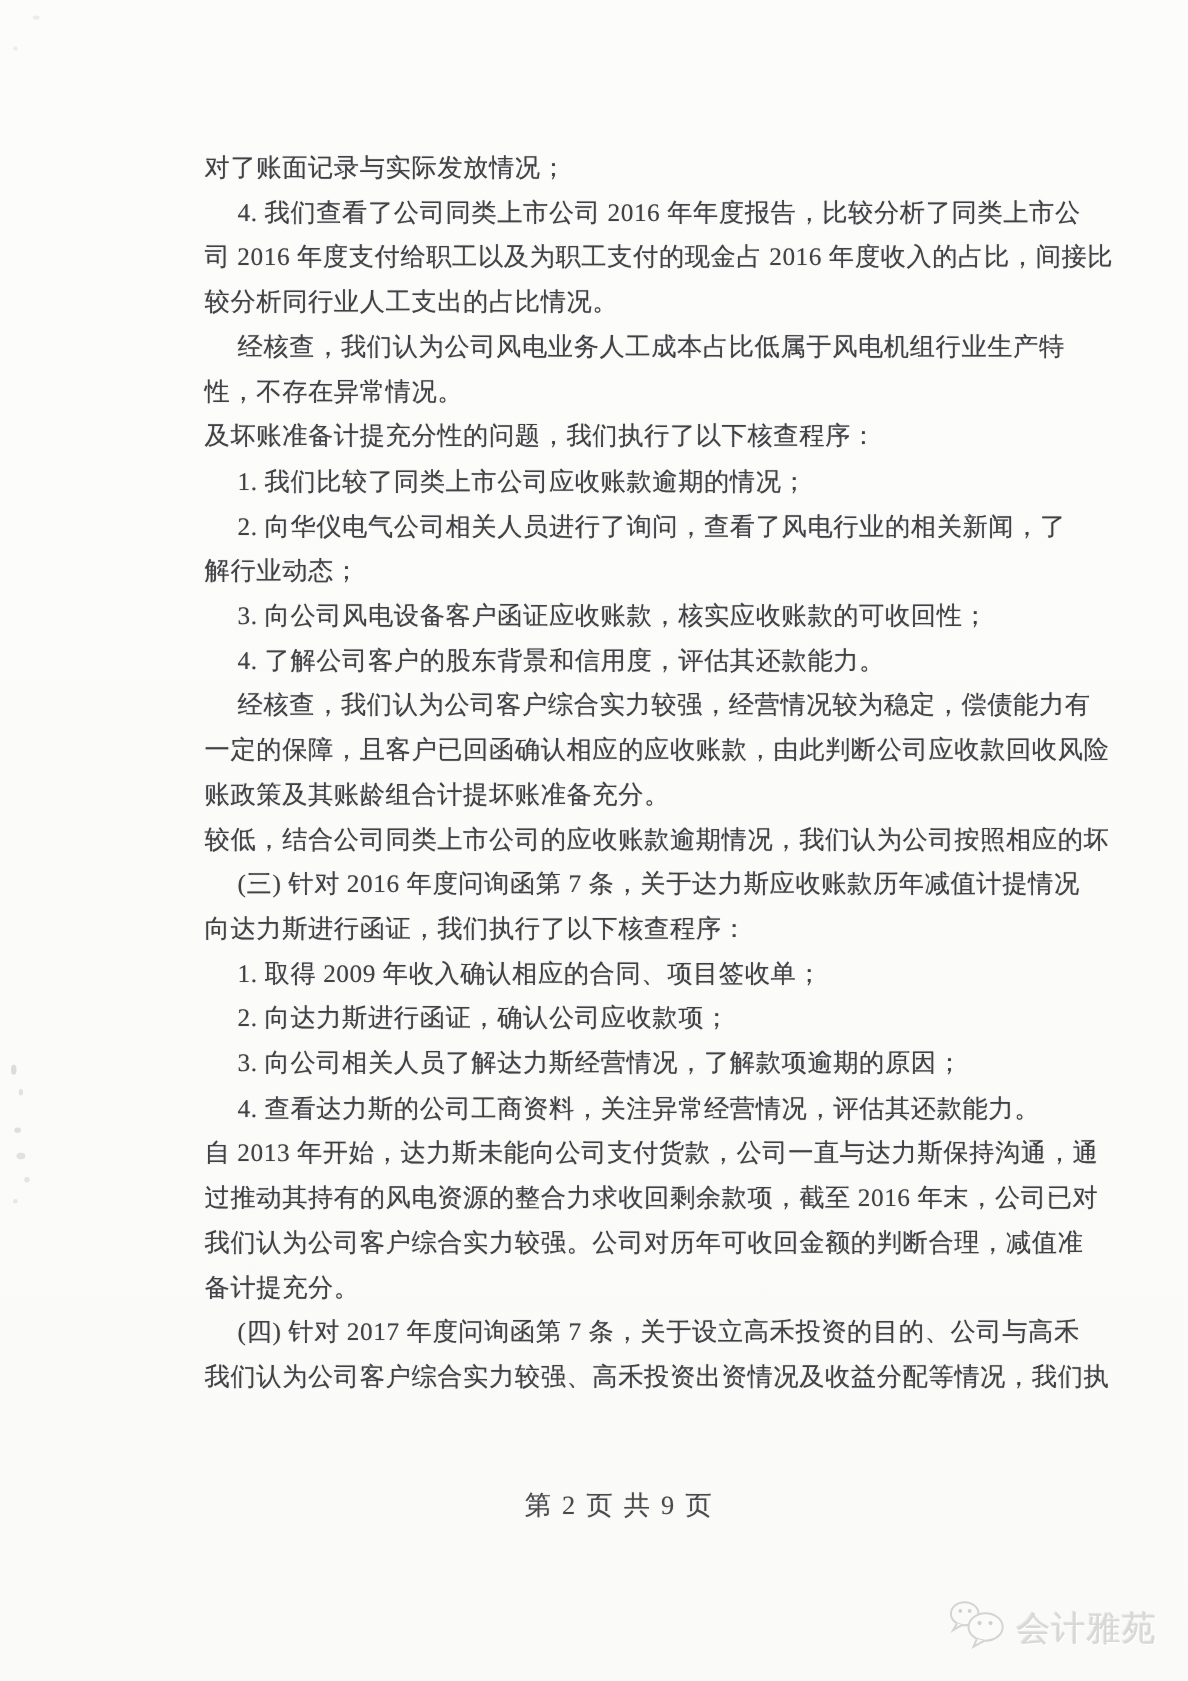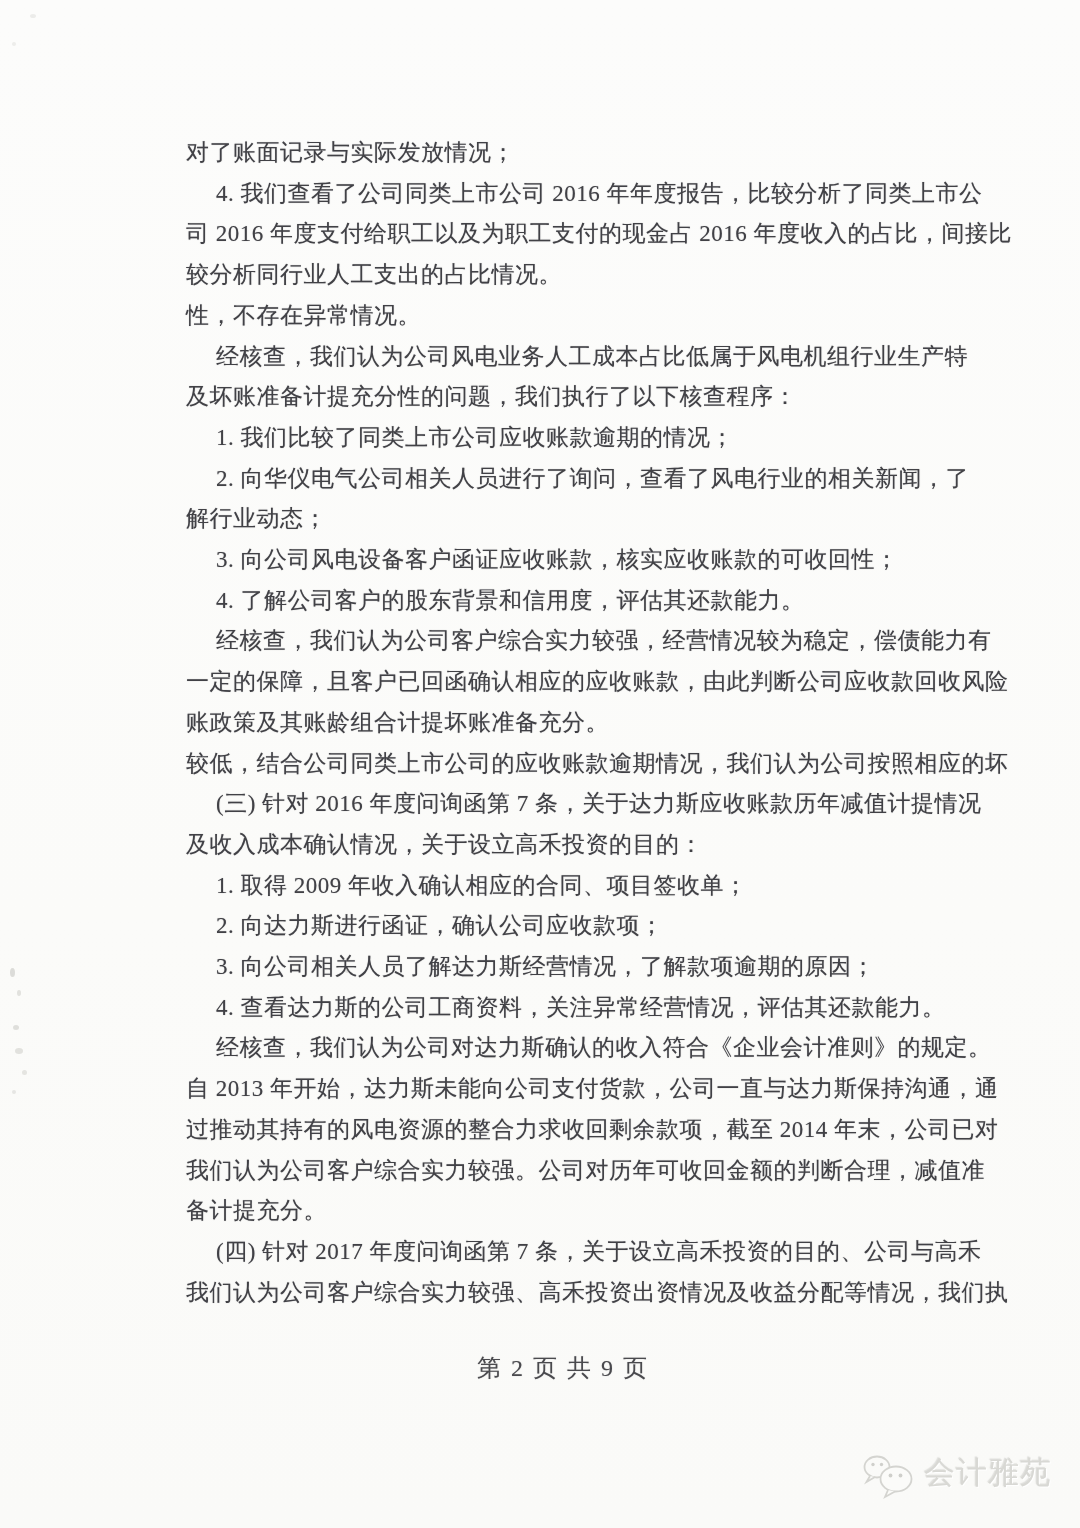--- a/index.html
+++ b/index.html
@@ -46,21 +46,21 @@
     font-size: 24px;
     letter-spacing: 2px;
     color: #4a4a4e;
     text-shadow: 0 0 1px rgba(70,70,75,0.4);
   }
   .watermark {
     position: absolute;
     top: 1452px;
     right: 28px;
     display: flex;
-    align-items: flex-start;
+    align-items: flex-end;
     gap: 8px;
   }
   .watermark .wm-text {
     font-size: 31px;
     letter-spacing: 1px;
     color: #d8d8d4;
     text-shadow: 1px 1px 0 rgba(255,255,255,0.95), -1px -1px 1px rgba(175,175,170,0.35);
     font-family: "Liberation Sans", sans-serif;
   }
   .wm-icon { display: block; }
@@ -73,41 +73,40 @@
 </head>
 <body>
 
 <div class="page">
 
   <div class="doc-text">
       <div class="line">对了账面记录与实际发放情况；</div>
       <div class="line indent fill">4. 我们查看了公司同类上市公司 2016 年年度报告，比较分析了同类上市公</div>
       <div class="line fill">司 2016 年度支付给职工以及为职工支付的现金占 2016 年度收入的占比，间接比</div>
       <div class="line">较分析同行业人工支出的占比情况。</div>
+      <div class="line indent fill">经核查，我们认为公司风电业务人工成本占比低属于风电机组行业生产特</div>
       <div class="line">性，不存在异常情况。</div>
-      <div class="line indent fill">经核查，我们认为公司风电业务人工成本占比低属于风电机组行业生产特</div>
       <div class="line">及坏账准备计提充分性的问题，我们执行了以下核查程序：</div>
       <div class="line indent">1. 我们比较了同类上市公司应收账款逾期的情况；</div>
       <div class="line indent fill">2. 向华仪电气公司相关人员进行了询问，查看了风电行业的相关新闻，了</div>
       <div class="line">解行业动态；</div>
       <div class="line indent">3. 向公司风电设备客户函证应收账款，核实应收账款的可收回性；</div>
       <div class="line indent">4. 了解公司客户的股东背景和信用度，评估其还款能力。</div>
       <div class="line indent fill">经核查，我们认为公司客户综合实力较强，经营情况较为稳定，偿债能力有</div>
       <div class="line fill">一定的保障，且客户已回函确认相应的应收账款，由此判断公司应收款回收风险</div>
       <div class="line">账政策及其账龄组合计提坏账准备充分。</div>
       <div class="line fill">较低，结合公司同类上市公司的应收账款逾期情况，我们认为公司按照相应的坏</div>
       <div class="line indent fill">(三) 针对 2016 年度问询函第 7 条，关于达力斯应收账款历年减值计提情况</div>
-      <div class="line">及收入成本确认情况，关于设立高禾投资的目的：</div>
+      <div class="line">向达力斯进行函证，我们执行了以下核查程序：</div>
       <div class="line indent">1. 取得 2009 年收入确认相应的合同、项目签收单；</div>
       <div class="line indent">2. 向达力斯进行函证，确认公司应收款项；</div>
       <div class="line indent">3. 向公司相关人员了解达力斯经营情况，了解款项逾期的原因；</div>
       <div class="line indent">4. 查看达力斯的公司工商资料，关注异常经营情况，评估其还款能力。</div>
-      <div class="line indent fill">经核查，我们认为公司对达力斯确认的收入符合《企业会计准则》的规定。</div>
       <div class="line fill">自 2013 年开始，达力斯未能向公司支付货款，公司一直与达力斯保持沟通，通</div>
-      <div class="line fill">过推动其持有的风电资源的整合力求收回剩余款项，截至 2014 年末，公司已对</div>
+      <div class="line fill">过推动其持有的风电资源的整合力求收回剩余款项，截至 2016 年末，公司已对</div>
       <div class="line fill">我们认为公司客户综合实力较强。公司对历年可收回金额的判断合理，减值准</div>
       <div class="line">备计提充分。</div>
       <div class="line indent fill">(四) 针对 2017 年度问询函第 7 条，关于设立高禾投资的目的、公司与高禾</div>
       <div class="line fill">我们认为公司客户综合实力较强、高禾投资出资情况及收益分配等情况，我们执</div>
     </div>
 
   <div class="footer">第 2 页 共 9 页</div>
 
   <div class="watermark">
     <svg class="wm-icon" width="54" height="50" viewBox="0 0 54 50">

